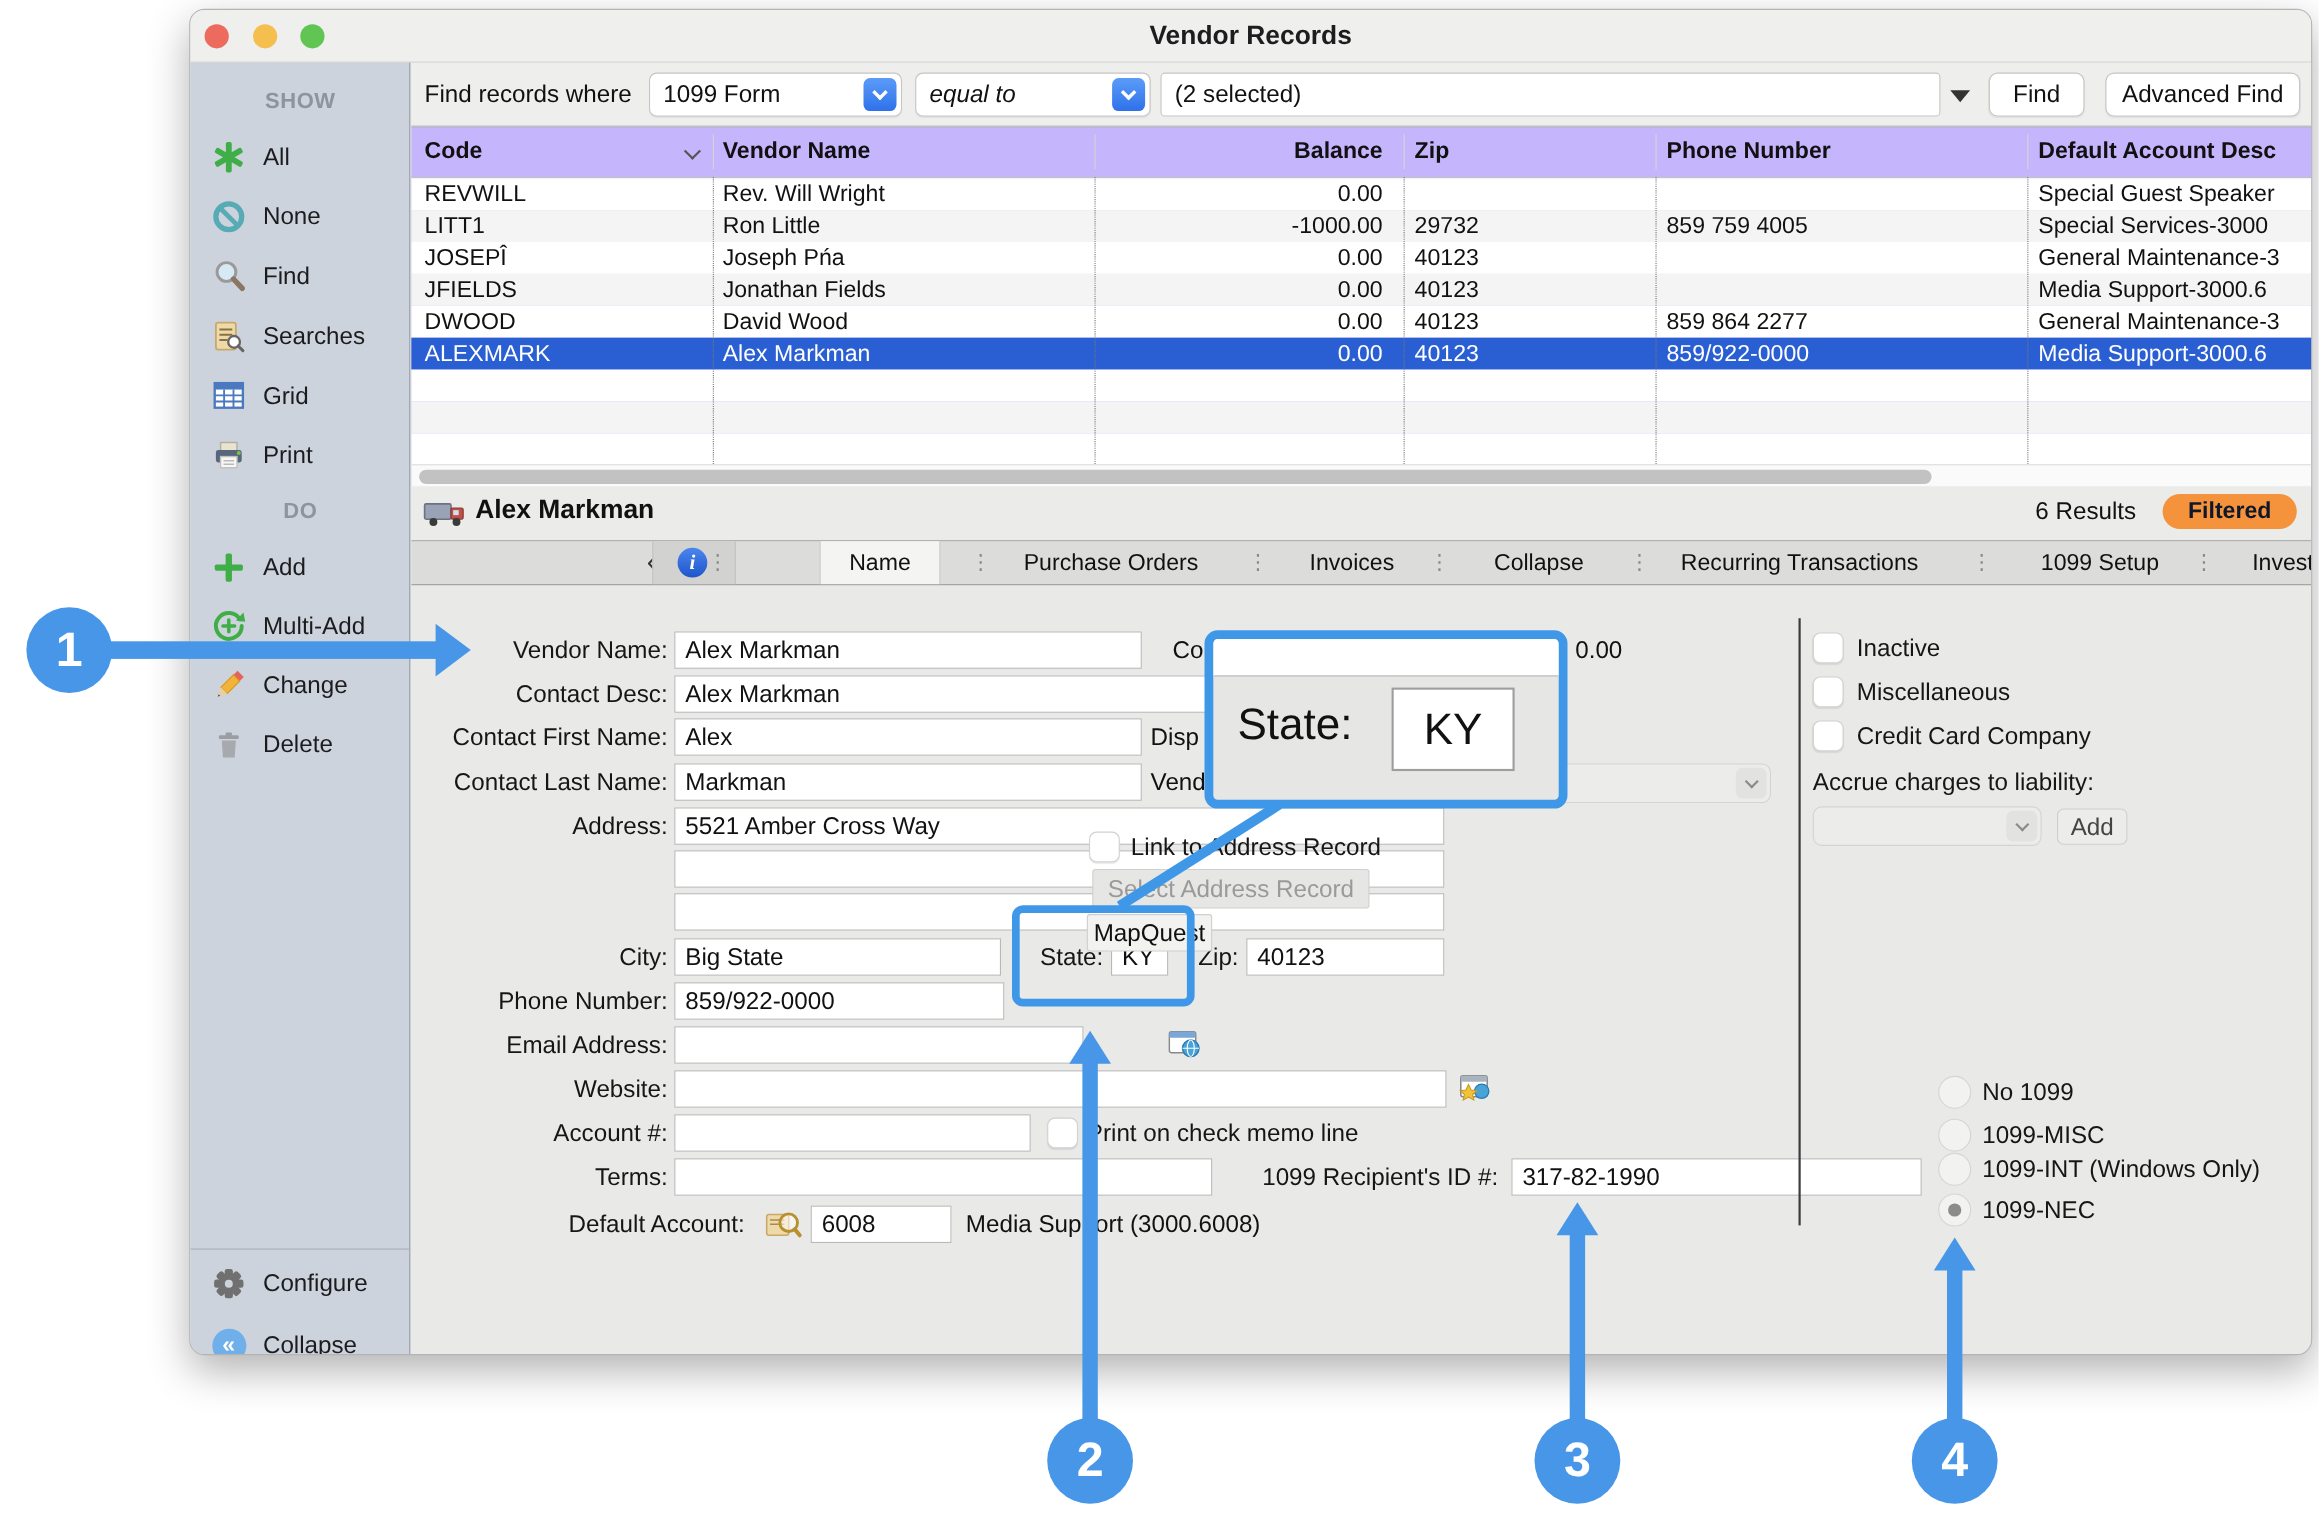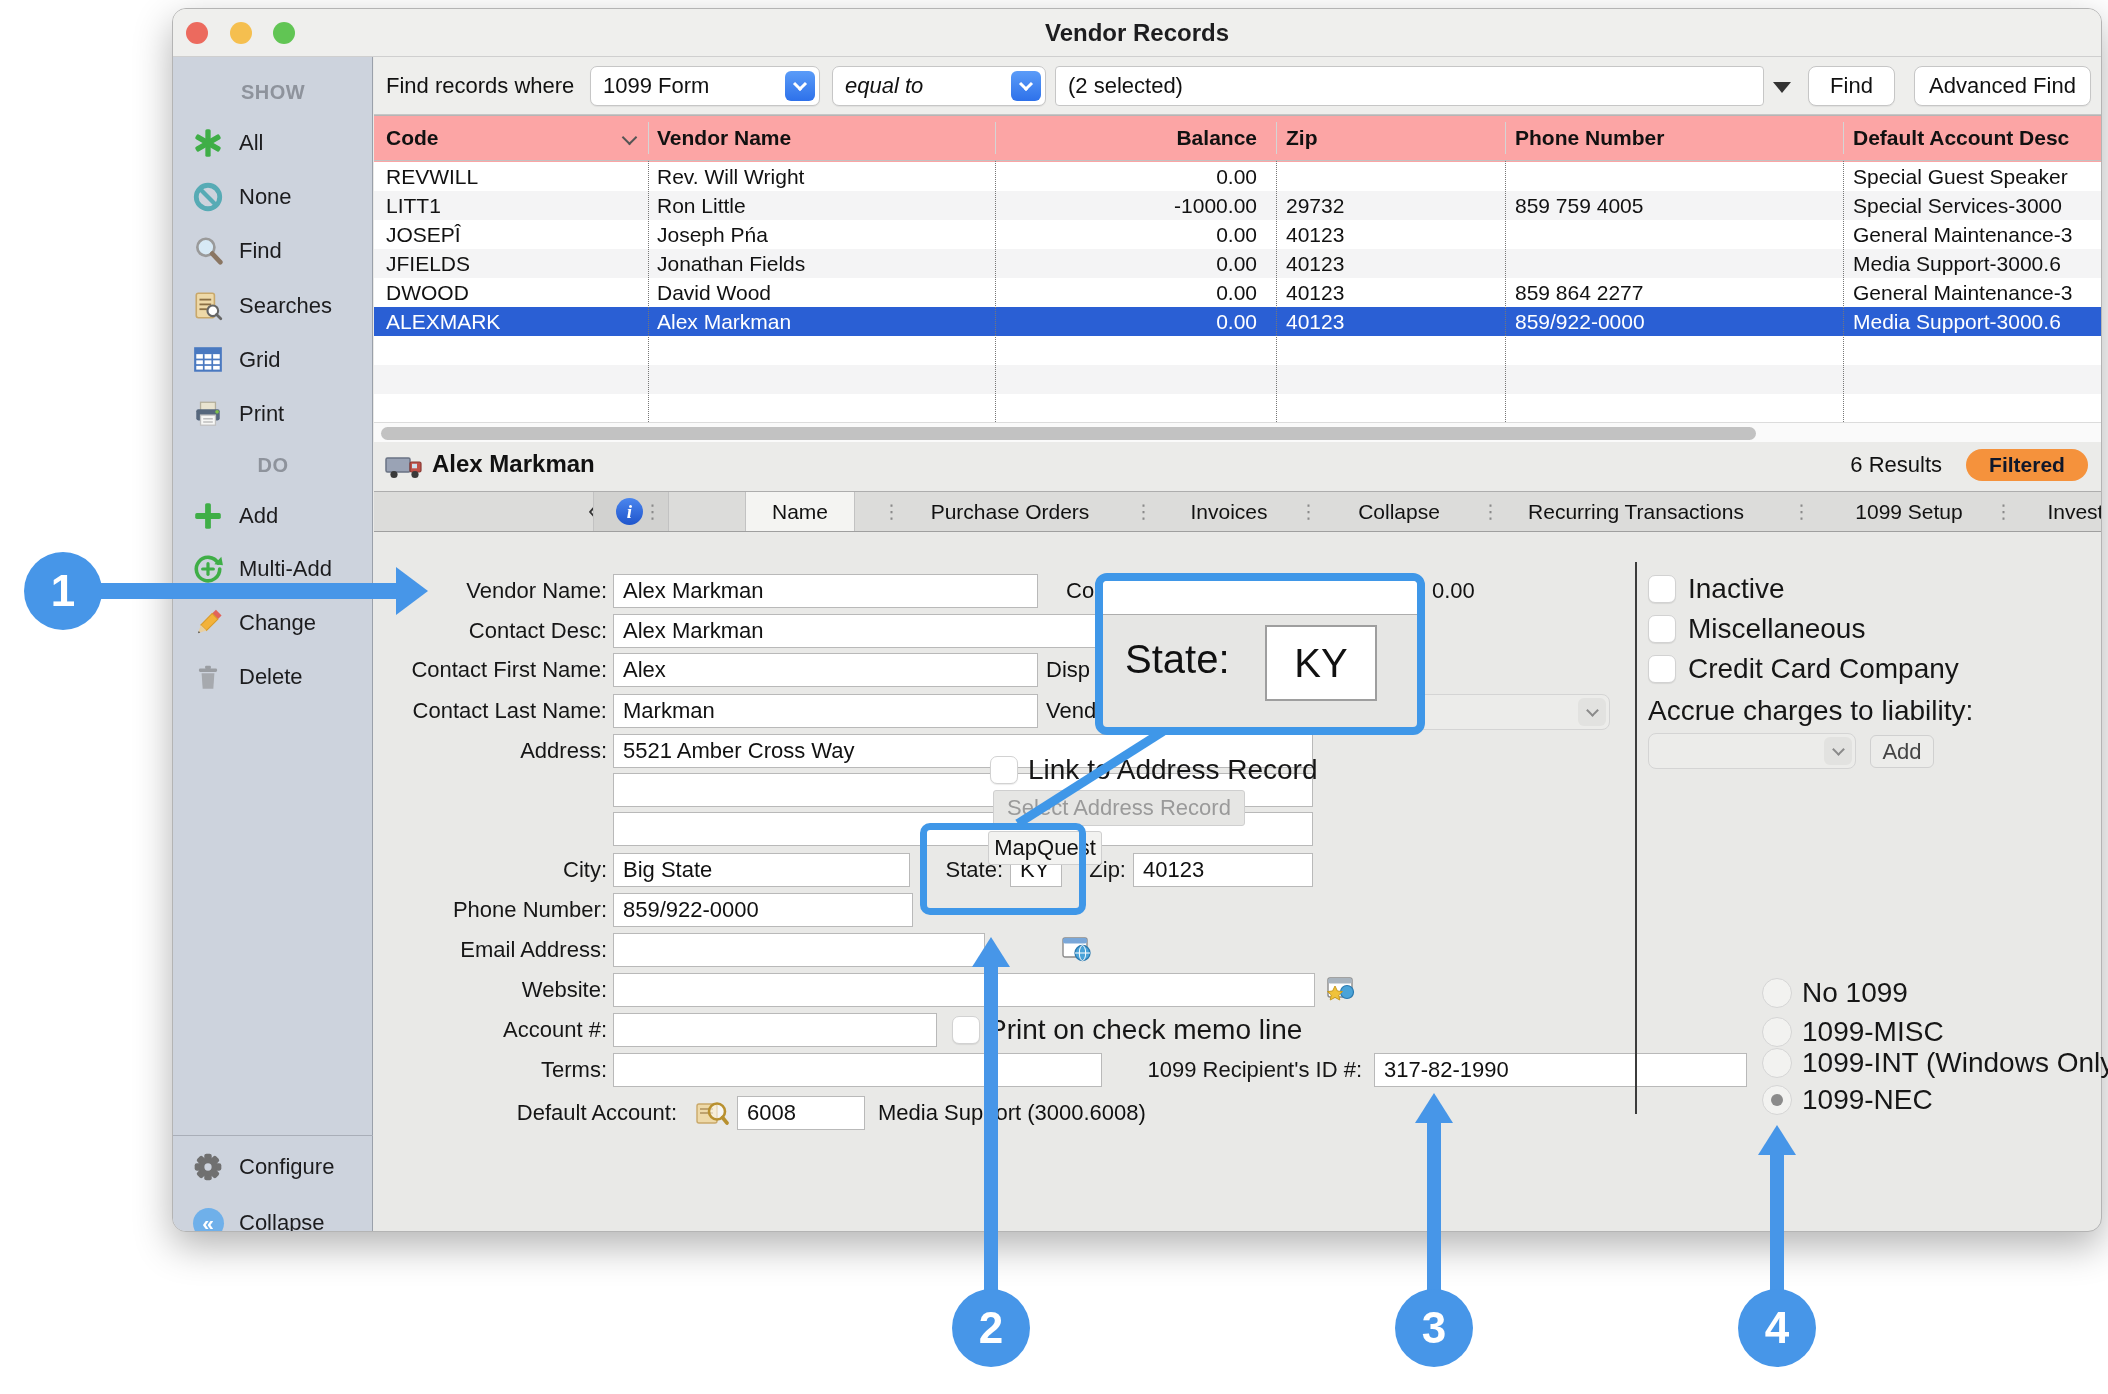--- a/index.html
+++ b/index.html
@@ -42,21 +42,21 @@
     transform:rotate(45deg); margin-top:-4px; }
   .txtfield { position:absolute; height:40px; background:#fff; border:1px solid #c6c6c6;
     border-radius:4px; font-size:22px; color:#111; line-height:38px; padding-left:12px; }
   .btn { position:absolute; height:40px; background:#ffffff; border:1px solid #c6c6c6;
     border-radius:8px; font-size:22px; color:#111; text-align:center;
     box-shadow:0 1px 1px rgba(0,0,0,.06); line-height:38px; }
   .tri-down { width:0; height:0; border-left:9px solid transparent; border-right:9px solid transparent;
     border-top:11px solid #333; }
 
   
-  .tablewrap { position:absolute; left:201px; top:106px; width:1728px; height:327px; background:#fca5a5;
+  .tablewrap { position:absolute; left:201px; top:106px; width:1728px; height:327px; background:#c4b5fd;
     border-top:1px solid #b5b5b5; border-bottom:1px solid #9f9f9f; }
   .th { position:absolute; top:0; height:44px; line-height:44px; font-size:21px; font-weight:bold; color:#111; }
   .th-border { position:absolute; left:0; top:44px; width:100%; border-top:1px solid #c2c2c2; }
   .trow { position:absolute; left:0; width:100%; height:29px; font-size:21px; color:#111; }
   .trow.sel { background:#2a5fd4; color:#fff; }
   .tcell { position:absolute; top:0; height:29px; line-height:29px; white-space:nowrap; overflow:hidden; }
   .dotline { position:absolute; top:45px; height:261px; border-left:1px dotted #777; }
   .hsb-track { position:absolute; left:0; top:306px; width:100%; height:21px; background:#fafafa;
     border-top:1px solid #dcdcdc; }
   .hsb-thumb { position:absolute; left:7px; top:4px; width:1375px; height:13px; background:#c2c2c2; border-radius:7px; }
@@ -81,21 +81,21 @@
     text-align:center; line-height:27px; font-family:"Liberation Serif",serif; font-style:italic; }
 
   
   .lbl { position:absolute; height:34px; line-height:34px; font-size:22px; color:#161616; text-align:right; white-space:nowrap; }
   .fld { position:absolute; height:34px; background:#fff; border:1px solid #b9b9b9; font-size:22px;
     color:#111; line-height:32px; padding-left:9px; white-space:nowrap; overflow:hidden; }
   .plain { position:absolute; font-size:22px; color:#111; line-height:34px; white-space:nowrap; }
   .gray { color:#9e9ea0; }
   .checkbox { position:absolute; width:28px; height:28px; background:#fff; border:1px solid #d2d2d2;
     border-radius:7px; box-shadow:0 1px 1px rgba(0,0,0,.08); }
-  .cklabel { position:absolute; font-size:28px; color:#161616; line-height:28px; white-space:nowrap; }
+  .cklabel { position:absolute; font-size:22px; color:#161616; line-height:28px; white-space:nowrap; }
   .radio { position:absolute; width:30px; height:30px; background:#f2f2f0; border:1px solid #d5d5d5;
     border-radius:50%; }
   .radio .dot { position:absolute; left:8px; top:8px; width:12px; height:12px; border-radius:50%; background:#8b8b8b; }
   .gpopup { position:absolute; height:36px; background:#ececea; border:1px solid #d4d4d4; border-radius:8px; }
   .gpopup .gbox { position:absolute; right:3px; top:3px; width:28px; height:28px; border-radius:6px;
     background:#e2e2e0; display:flex; align-items:center; justify-content:center; }
   .gbtn { position:absolute; background:#ececea; border:1px solid #d0d0d0; border-radius:6px;
     font-size:22px; color:#444; text-align:center; }
   .flatbtn { position:absolute; background:#f2f2f0; border:1px solid #cfcfcf; border-radius:3px;
     font-size:22px; text-align:center; }

